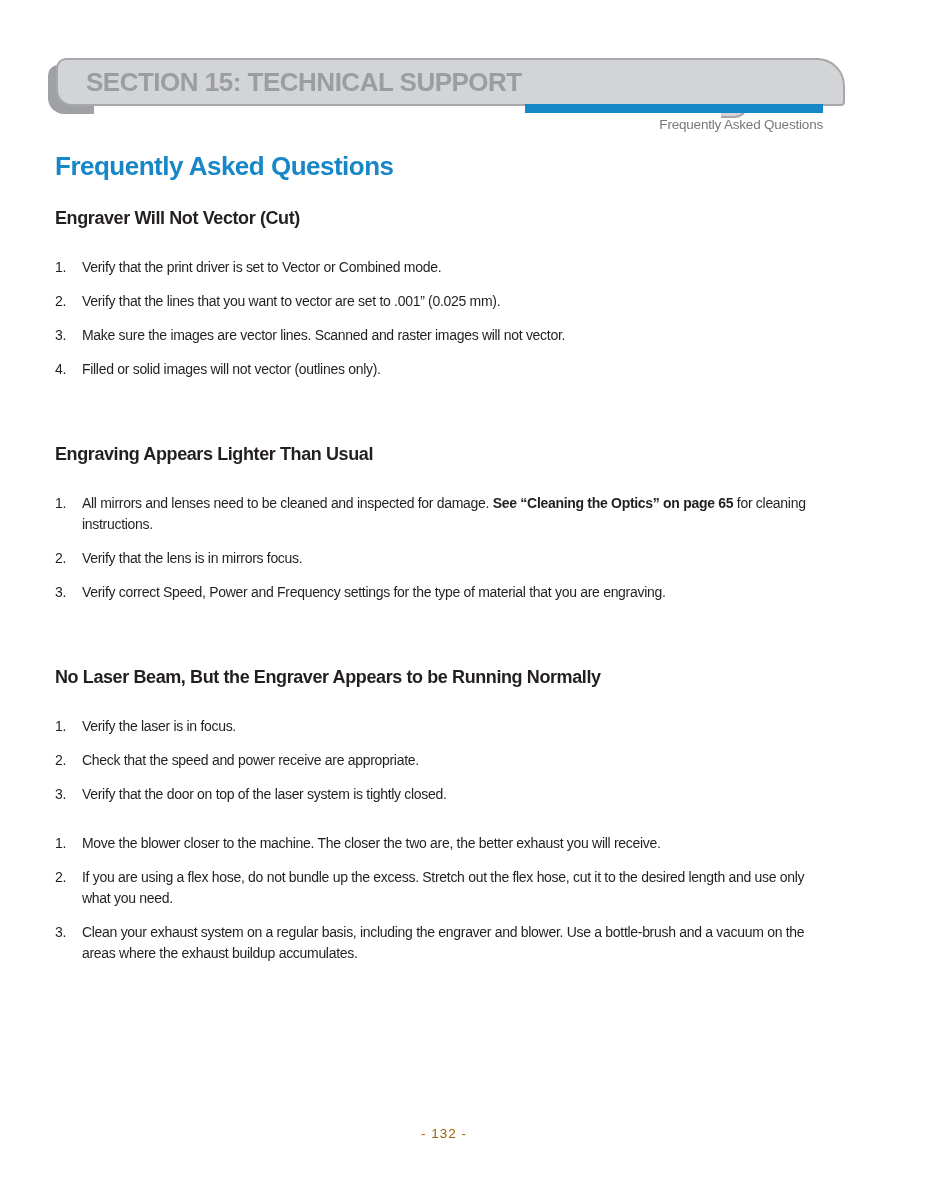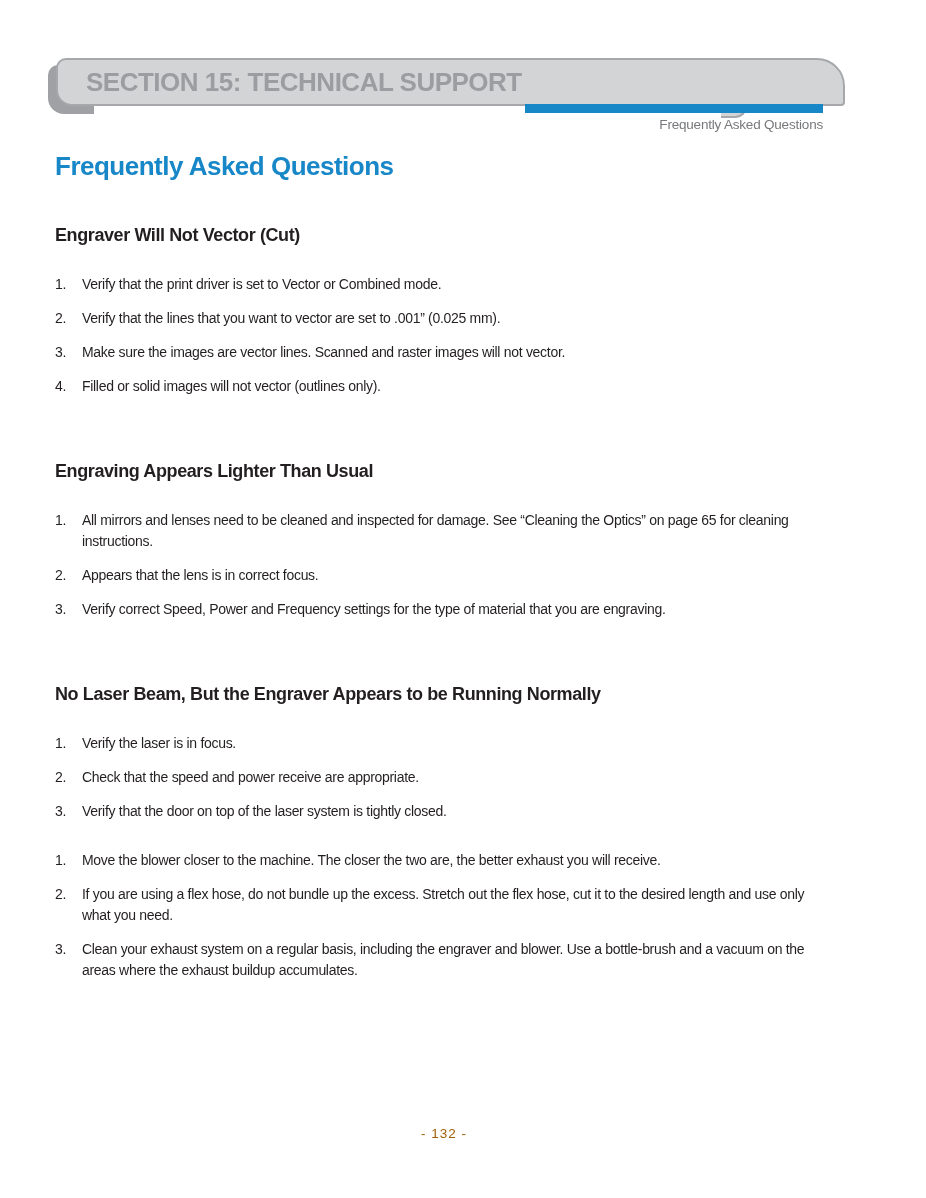--- a/index.html
+++ b/index.html
@@ -47,30 +47,30 @@
   
   .content { position: absolute; left: 55px; top: 151px; width: 778px; }
   h1.page-title {
     font-size: 26px; font-weight: bold; letter-spacing: -0.5px;
     color: #1787c8;
   }
   .section h2 {
     font-size: 18px; font-weight: bold; letter-spacing: -0.4px;
     color: #231f20; margin-top: 64px;
   }
-  .section:first-of-type h2 { margin-top: 43px; }
+  .section:first-of-type h2 { margin-top: 26px; }
   .olist { margin-top: 28px; }
   .li {
     display: flex; align-items: flex-start;
     font-size: 14px; line-height: 21px; letter-spacing: -0.3px;
     margin-bottom: 13px;
   }
   .li .num { width: 27px; flex: 0 0 27px; }
   .li .txt { flex: 1; }
-  .b { font-weight: normal; }
+  .b { font-weight: bold; }
 
   .footer {
     position: absolute; left: 55px; top: 1126px; width: 778px;
     text-align: center; font-size: 13.5px; color: #a16207; letter-spacing: 1px;
   }
 </style>
 </head>
 <body>
 
 <div class="banner-wrap">
@@ -111,21 +111,21 @@
 
   <div class="section">
     <h2>Engraving Appears Lighter Than Usual</h2>
     <div class="olist">
       <div class="li">
         <span class="num">1.</span>
         <span class="txt"><span>All mirrors and lenses need to be cleaned and inspected for damage. </span><span class="b">See “Cleaning the Optics” on page 65</span><span> for cleaning instructions.</span></span>
       </div>
       <div class="li">
         <span class="num">2.</span>
-        <span class="txt">Appears that the lens is in correct focus.</span>
+        <span class="txt">Verify that the lens is in mirrors focus.</span>
       </div>
       <div class="li">
         <span class="num">3.</span>
         <span class="txt">Verify correct Speed, Power and Frequency settings for the type of material that you are engraving.</span>
       </div>
     </div>
   </div>
 
   <div class="section">
     <h2>No Laser Beam, But the Engraver Appears to be Running Normally</h2>

